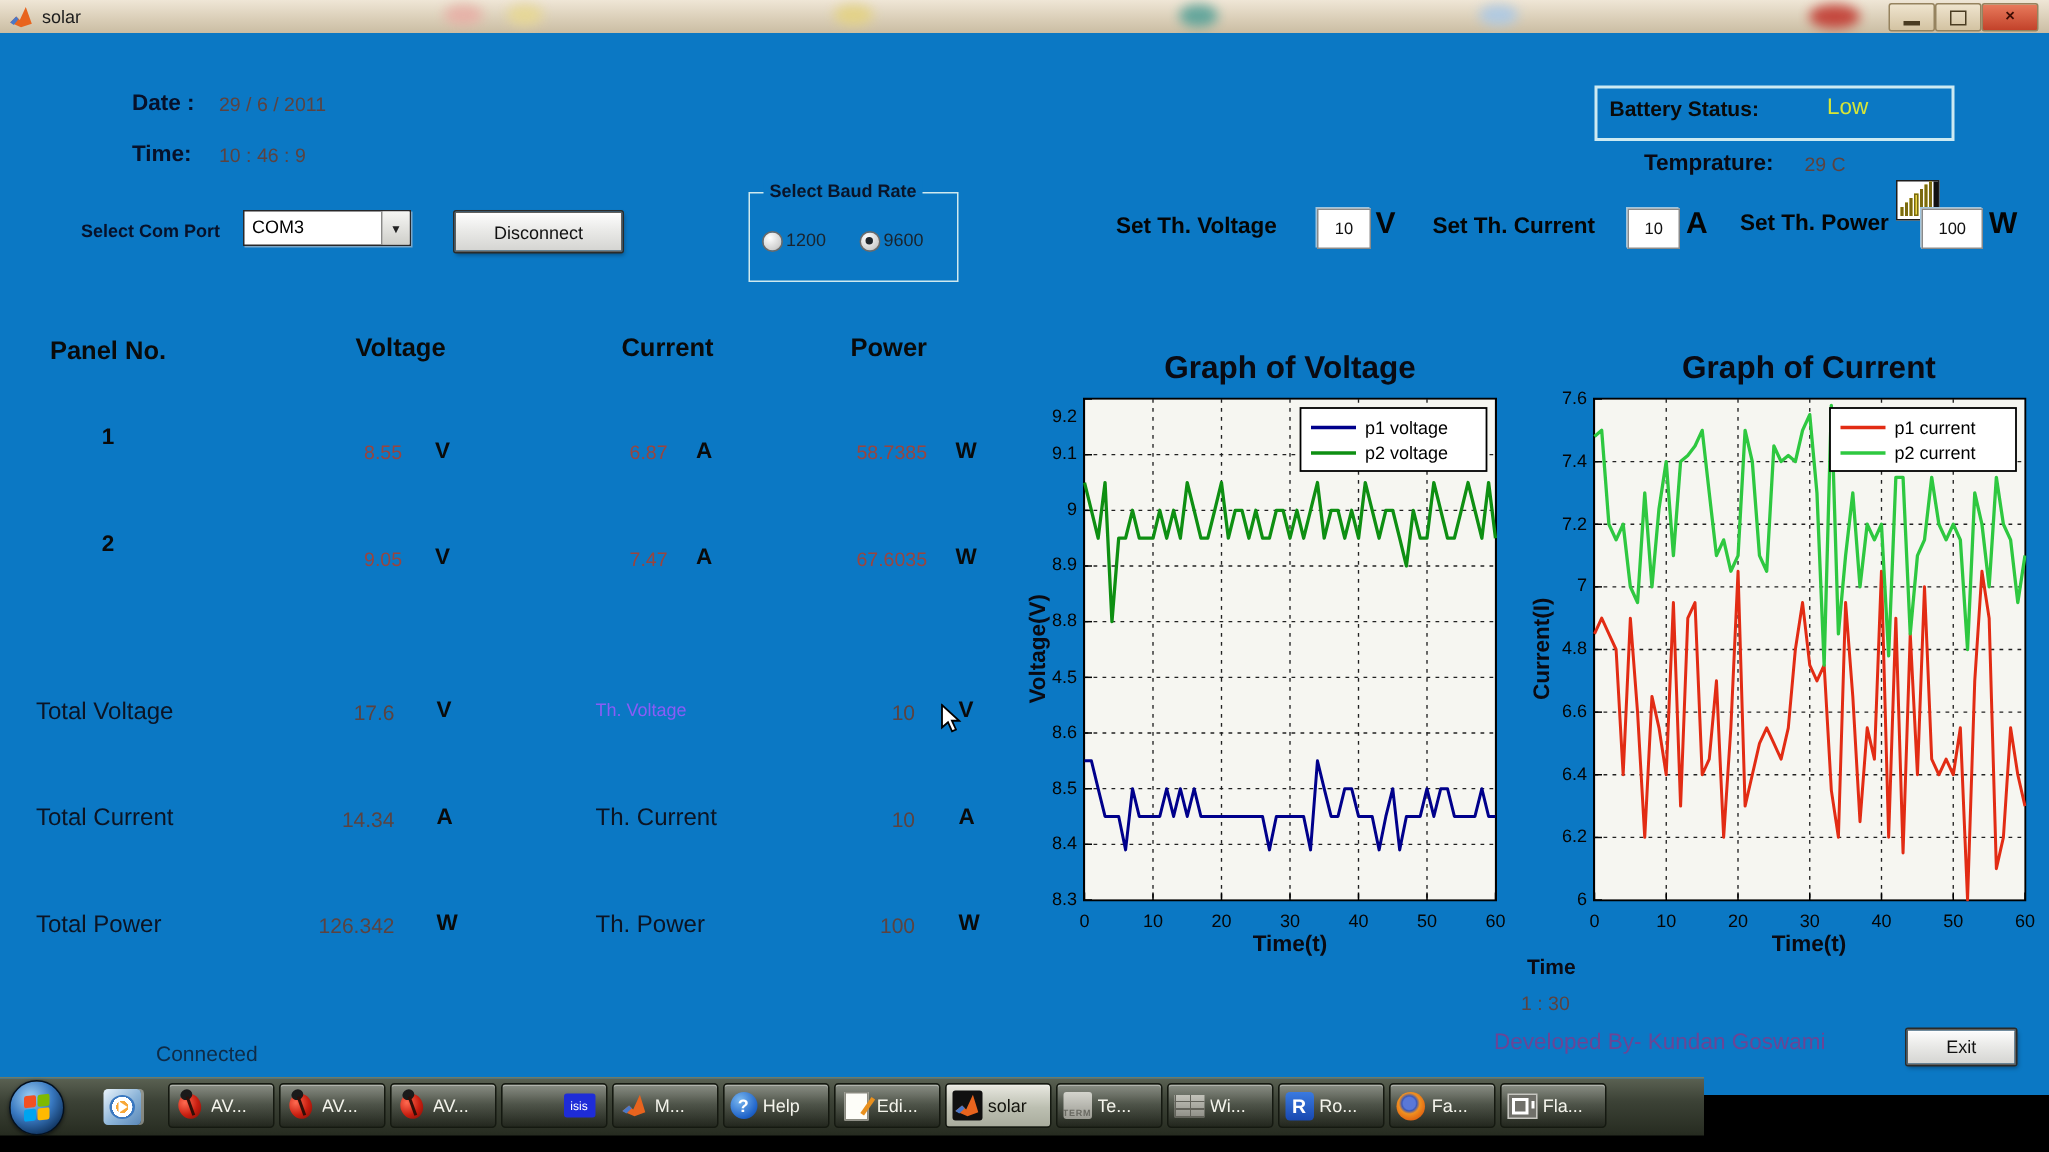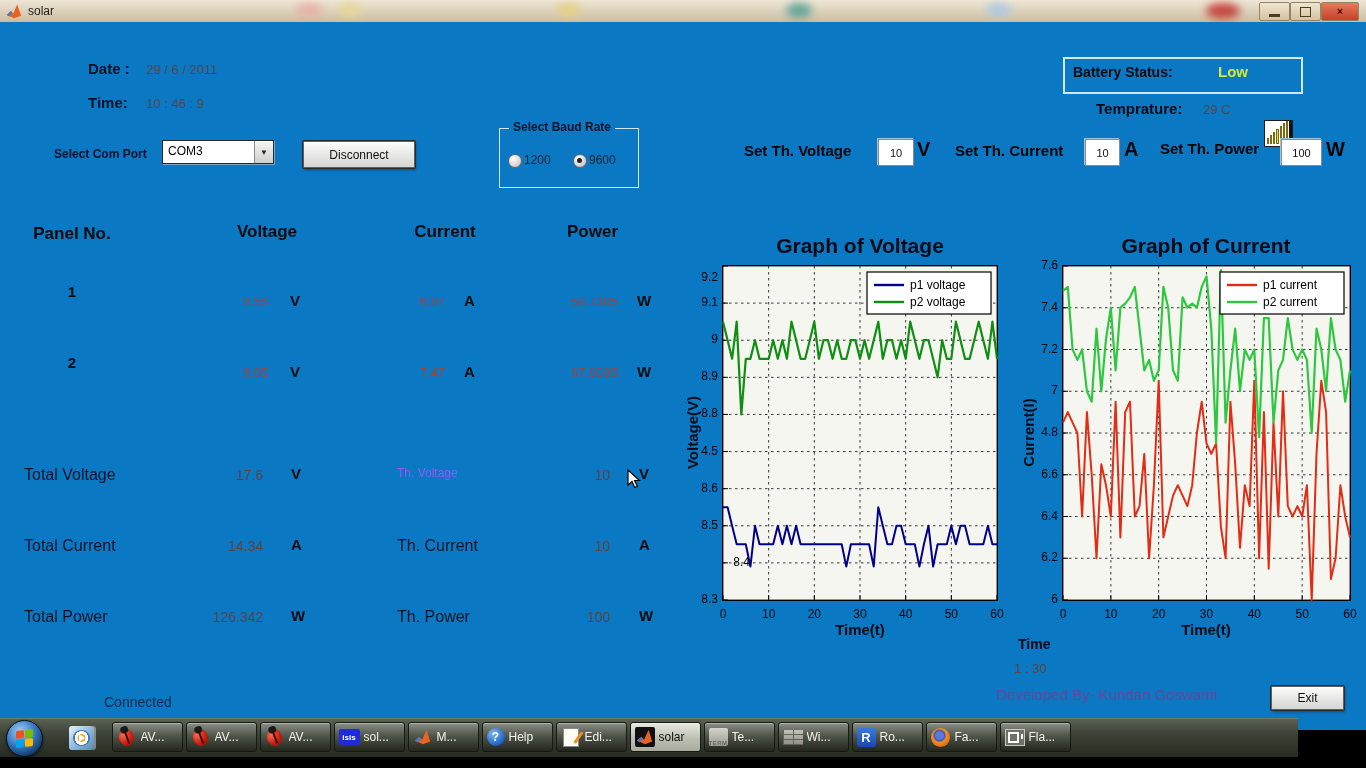--- a/index.html
+++ b/index.html
@@ -55,21 +55,21 @@
   .unit{font-size:20px;font-weight:bold;color:#050505;}
   
   .chart-title{font-size:21px;font-weight:bold;color:#0a0a12;text-align:center;}
   .axis-label{font-size:15px;font-weight:bold;color:#0a0a12;text-align:center;}
   .ylab{transform:rotate(-90deg);}
   .ytick,.xtick{position:absolute;font-size:12px;color:#050505;}
   .ytick{width:38px;text-align:right;}
   .xtick{width:30px;text-align:center;}
   svg text{font-family:"Liberation Sans",sans-serif;}
   
-  .taskbar{position:absolute;left:0;top:718px;width:1298px;height:38px;
+  .taskbar{position:absolute;left:0;top:718px;width:1136px;height:38px;
     background:linear-gradient(180deg,#5a6152 0%,#3c4236 40%,#262b20 100%);
     border-top:1px solid #707a66;}
   .orb{position:absolute;left:6px;top:1px;width:35px;height:35px;border-radius:50%;
     background:radial-gradient(circle at 38% 30%,#9ed0f4,#3878c0 45%,#10335e 80%,#060f24);
     border:1px solid #04101e;box-shadow:0 1px 3px rgba(0,0,0,.6);}
   .orb .flag{position:absolute;left:9px;top:9px;width:17px;height:17px;display:grid;
     grid-template-columns:1fr 1fr;gap:1.5px;transform:skewY(-6deg);}
   .orb .flag i{border-radius:1.5px;}
   .orb .flag i:nth-child(1){background:#f25022;}
   .orb .flag i:nth-child(2){background:#7fba00;}
@@ -86,21 +86,21 @@
     background:linear-gradient(180deg,rgba(255,255,255,.32),rgba(255,255,255,.10) 48%,rgba(0,0,0,.20));
     box-shadow:inset 0 1px 0 rgba(255,255,255,.35);display:flex;align-items:center;gap:4px;padding:0 4px;
     color:#f4f4ec;font-size:12px;box-sizing:border-box;}
   .tb-btn.active{background:linear-gradient(180deg,#e9e9e1,#bcbfb1 55%,#a9ac9d);color:#13130d;}
   .tb-btn .lbl{overflow:hidden;white-space:nowrap;}
   .ic{width:20px;height:20px;flex:0 0 auto;display:flex;align-items:center;justify-content:center;font-weight:bold;}
   .ladybug{width:15px;height:17px;border-radius:50%;background:radial-gradient(circle at 35% 30%,#ff6a50,#c81e10 55%,#7c0e06);
     position:relative;transform:rotate(-20deg);}
   .ladybug::before{content:"";position:absolute;left:4px;top:-3px;width:8px;height:7px;background:#1a1a1a;border-radius:50%;}
   .ladybug::after{content:"";position:absolute;left:7px;top:2px;width:1.5px;height:13px;background:#300f08;}
-  .isis{background:#1e2cd8;color:#fff;font-size:8px;border-radius:2px;width:21px;height:16px;font-weight:bold;}
+  .isis{background:#1e2cd8;color:#fff;font-size:8px;border-radius:2px;width:21px;height:16px;font-weight:normal;margin-left:37px;}
   .helpic{width:18px;height:18px;border-radius:50%;background:radial-gradient(circle at 35% 30%,#7ab8f0,#1e62c8 70%,#0c3c8c);
     color:#fff;font-size:12px;}
   .editor{width:14px;height:17px;background:#fdfdf8;border:1px solid #8a8a80;position:relative;}
   .editor::after{content:"";position:absolute;right:-2px;top:2px;width:3px;height:13px;background:#e8901e;transform:rotate(35deg);}
   .term{width:19px;height:18px;background:linear-gradient(#d4d4cd,#9a9a92);color:#6a6a62;font-size:6px;
     border-radius:2px;align-items:flex-end;justify-content:center;letter-spacing:.5px;}
   .bricks{width:20px;height:15px;background:
     repeating-linear-gradient(0deg,#62625a 0 1px,transparent 1px 5px),
     repeating-linear-gradient(90deg,#62625a 0 1px,transparent 1px 10px),
     linear-gradient(#c2c2ba,#8e8e86);}
@@ -158,21 +158,21 @@
   <div class="abs group" style="left:499px;top:128px;width:138px;height:58px;">
     <span class="glabel">Select Baud Rate</span>
     <div class="radio" style="position:absolute;left:8px;top:25px;"></div>
     <span class="radio-lab" style="position:absolute;left:24px;top:24px;">1200</span>
     <div class="radio sel" style="position:absolute;left:73px;top:25px;"></div>
     <span class="radio-lab" style="position:absolute;left:89px;top:24px;">9600</span>
   </div>
 
   <div class="abs bat-box" style="left:1063px;top:57px;width:236px;height:33px;"></div>
   <div class="abs lab-bold" style="left:1073px;top:64px;font-size:14px;color:#0a0a0a;">Battery Status:</div>
-  <div class="abs" style="left:1218px;top:63px;font-size:15px;font-weight:bold;color:#d8e636;">Low</div>
+  <div class="abs" style="left:1218px;top:63px;font-size:15px;font-weight:normal;color:#d8e636;">Low</div>
   <div class="abs bat" style="left:1264px;top:60px;width:29px;height:27px;">
     <i style="height:4px;"></i>
       <i style="height:7px;"></i>
       <i style="height:10px;"></i>
       <i style="height:13px;"></i>
       <i style="height:16px;"></i>
       <i style="height:19px;"></i>
       <i style="height:21px;"></i>
   </div>
   <div class="abs lab-bold" style="left:1096px;top:100px;font-size:15px;color:#0a0a14;">Temprature:</div>
@@ -415,21 +415,21 @@
         <div class="tb-btn">
           <span class="ic">
             <span class="flashic"></span>
           </span>
           <span class="lbl">Fla...</span>
         </div>
       </div>
 
   </div>
 <div class="ytick" style="left: 680px; top: 592px;">8.3</div>
-    <div class="ytick" style="left: 712px; top: 554.889px;">8.4</div>
+    <div class="ytick" style="left: 680px; top: 554.889px;">8.4</div>
     <div class="ytick" style="left: 680px; top: 517.778px;">8.5</div>
     <div class="ytick" style="left: 680px; top: 480.667px;">8.6</div>
     <div class="ytick" style="left: 680px; top: 443.556px;">4.5</div>
     <div class="ytick" style="left: 680px; top: 406.444px;">8.8</div>
     <div class="ytick" style="left: 680px; top: 369.333px;">8.9</div>
     <div class="ytick" style="left: 680px; top: 332.222px;">9</div>
     <div class="ytick" style="left: 680px; top: 295.111px;">9.1</div>
     <div class="ytick" style="left: 680px; top: 258px; margin-top: 12px;">9.2</div>
     <div class="xtick" style="left: 708px; top: 607px;">0</div>
     <div class="xtick" style="left: 753.667px; top: 607px;">10</div>

